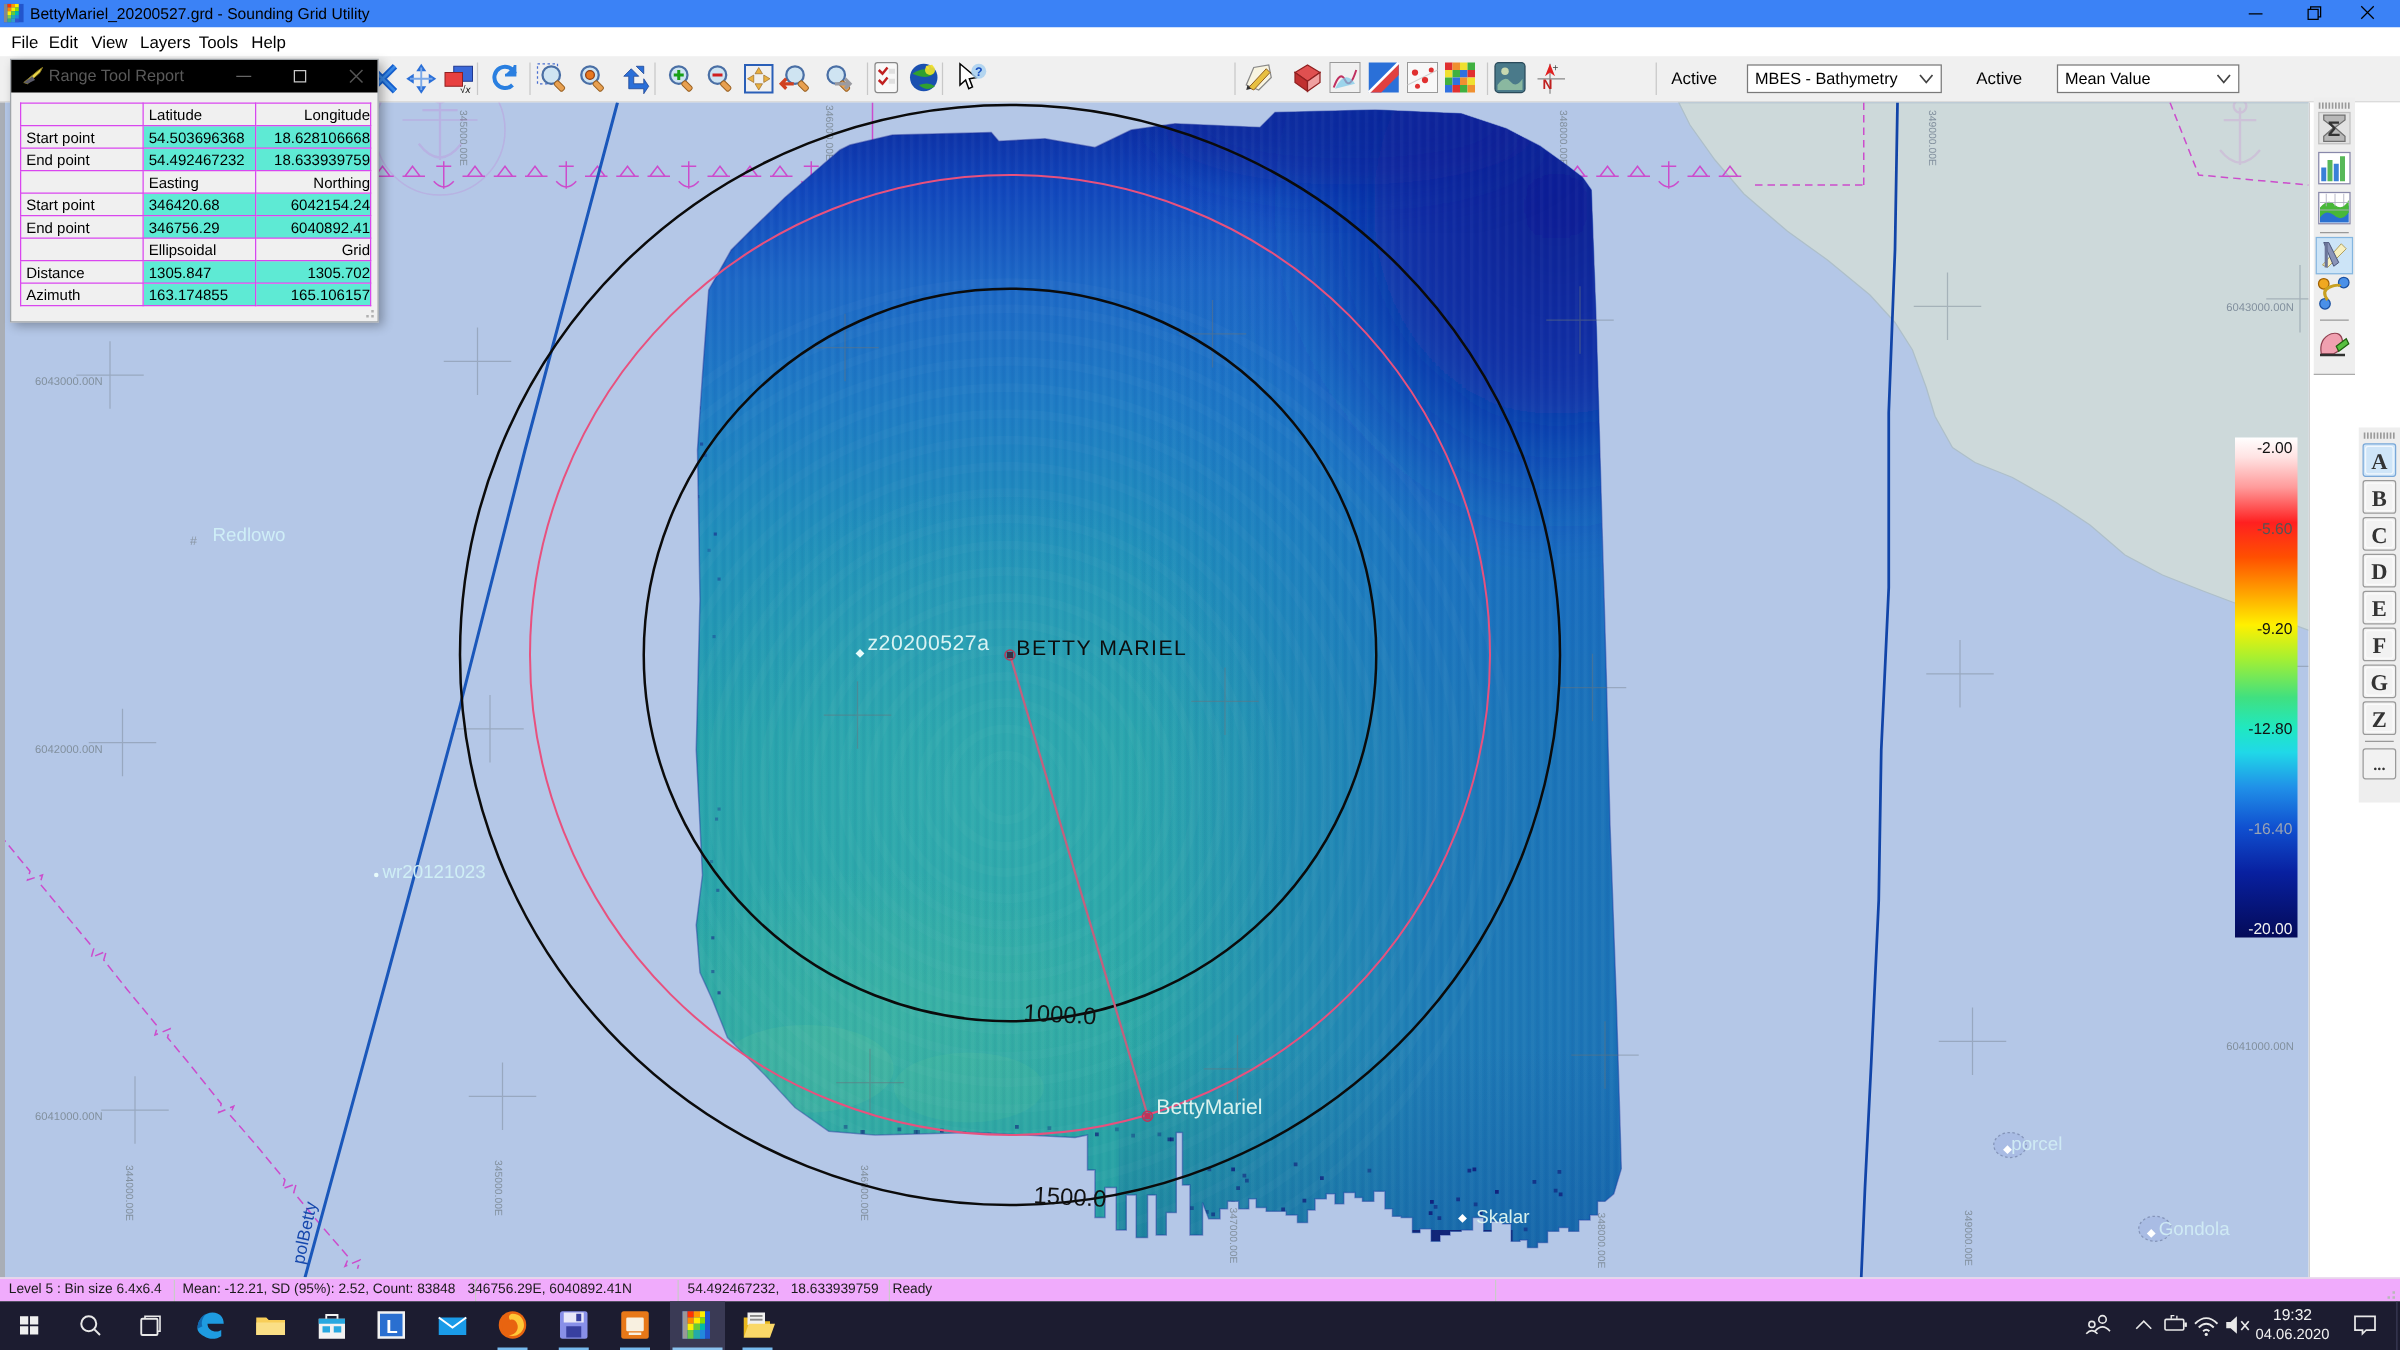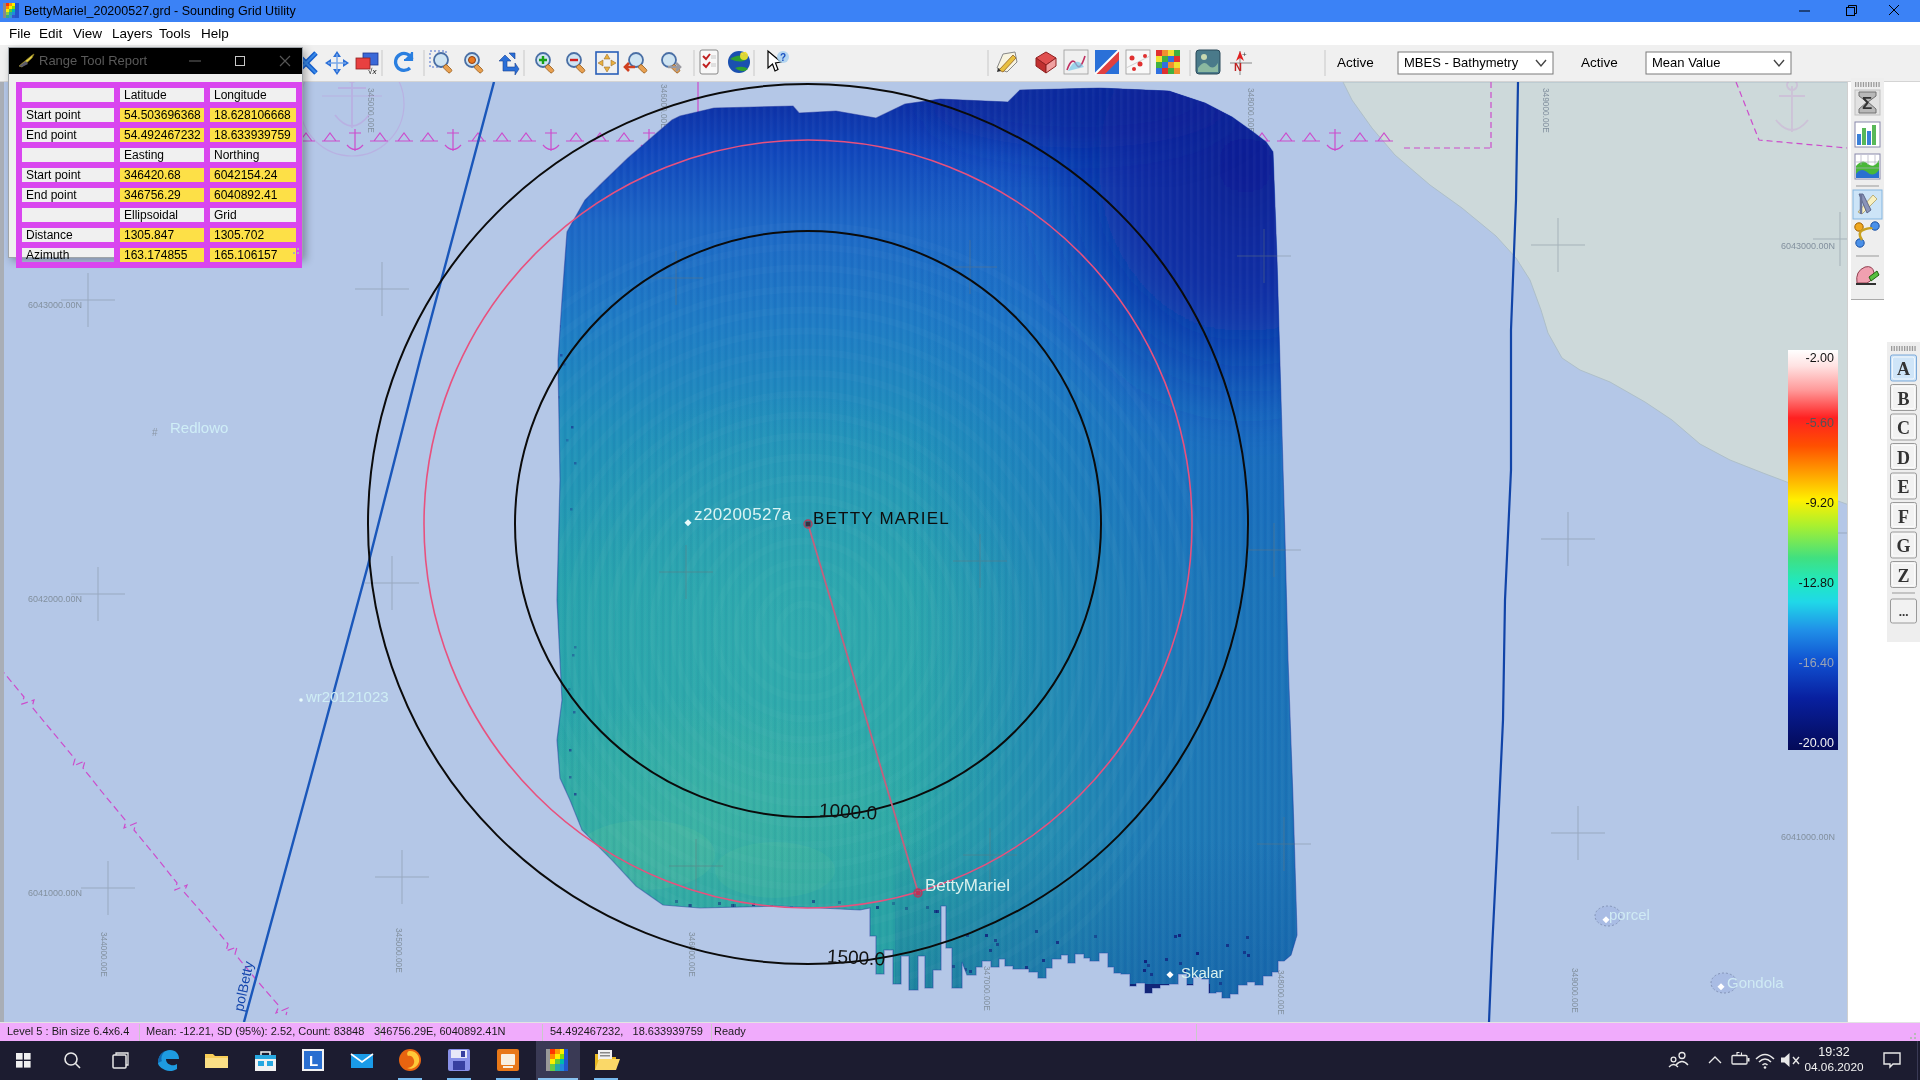--- a/index.html
+++ b/index.html
@@ -14,25 +14,25 @@
   #toolbar { position:absolute; left:0; top:45px; width:1920px; height:37px; background:#f0f0f0;
     border-bottom:1px solid #d4d4d4; }
   #maparea { position:absolute; left:4px; top:82px; width:1843px; height:940px; background:#b4c7e7; }
   #mapborder { position:absolute; left:0; top:82px; width:4px; height:940px; background:#a9aeb6; }
   #rightpanel { position:absolute; left:1847px; top:82px; width:73px; height:940px; background:#ffffff; border-left:1px solid #d0d0d0;}
   #statusbar { position:absolute; left:0; top:1022px; width:1920px; height:19px; background:#f0abfc;
     border-top:1px solid #e3e3e3; font-size:11px; color:#1a1a1a; }
   .sbtext { position:absolute; top:2px; white-space:pre; }
   .sbsep { position:absolute; top:1px; width:1px; height:17px; background:#c9c9c9; }
   #taskbar { position:absolute; left:0; top:1041px; width:1920px; height:39px; background:#1c1c30; }
-  #rtr table td { border:6px solid #d946ef; height:18px; padding:0 0 0 4px; overflow:hidden; white-space:nowrap; }
+  #rtr table td { border:1px solid #d946ef; height:18px; padding:0 0 0 4px; overflow:hidden; white-space:nowrap; }
   #rtr .c1 { width:98px; }
   #rtr .c2 { width:90px; }
-  #rtr .c3 { width:92px; }
-  #rtr .val { background:#fde047; }
+  #rtr .c3 { width:92px;text-align:right; }
+  #rtr .val { background:#5eead4; }
   #rtr table { border:1px solid #888; }
 </style>
 </head>
 <body>
 <div id="titlebar">
   <svg class="abs" style="left:3px;top:3px" width="16" height="15" viewBox="0 0 16 15">
     <rect x="0" y="0" width="16" height="15" fill="#2255cc"></rect>
     <rect x="0" y="0" width="3" height="15" fill="#888888"></rect>
     <rect x="3" y="0" width="3" height="3" fill="#ff3300"></rect>
       <rect x="6" y="0" width="3" height="3" fill="#ff9900"></rect>

